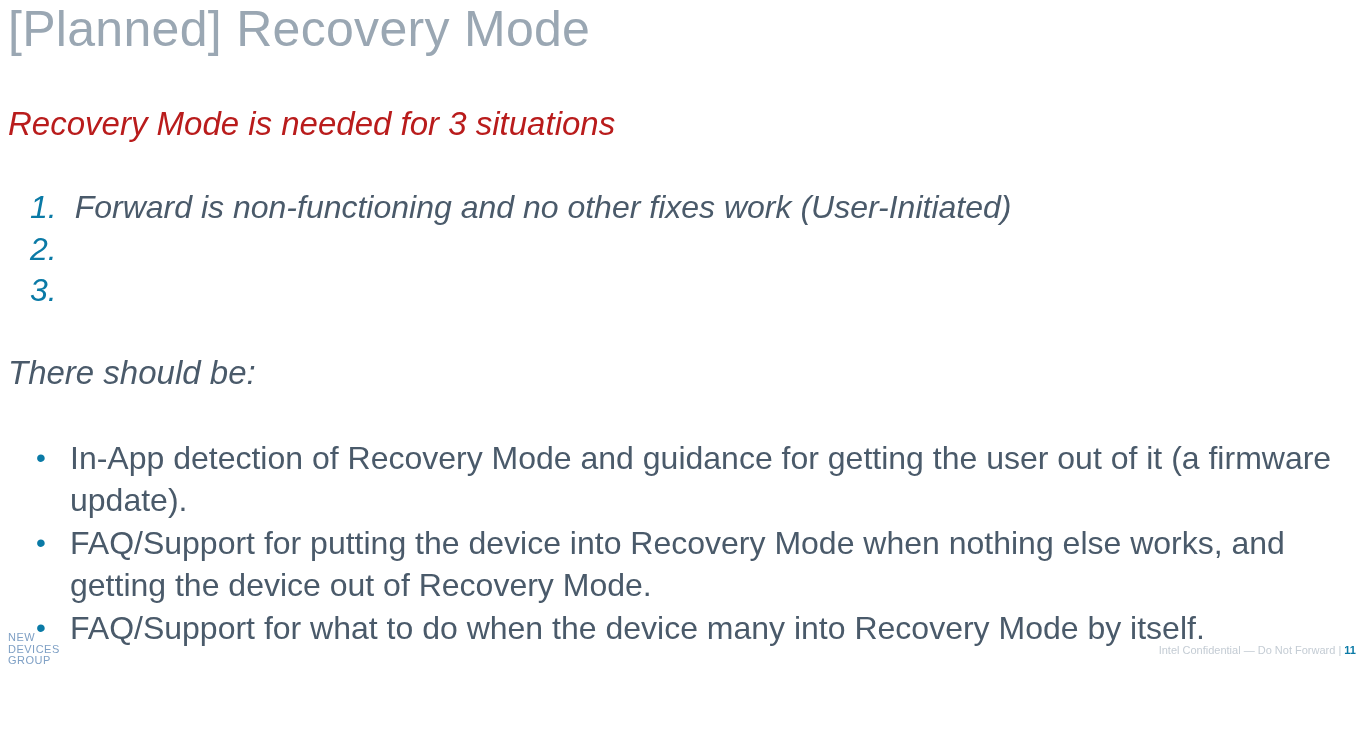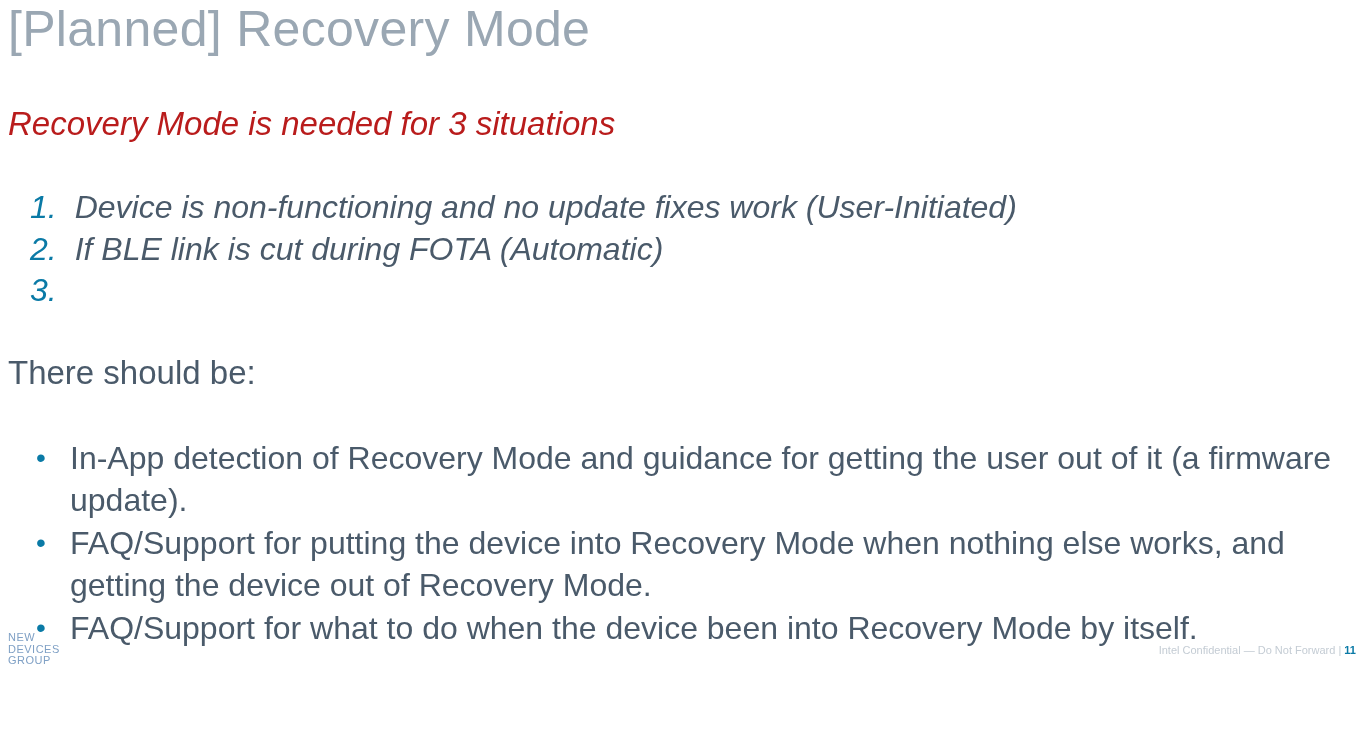--- a/index.html
+++ b/index.html
@@ -54,20 +54,21 @@
   .num {
     color: #0a7aa6;
     min-width: 26px;
     text-align: right;
   }
   .there-should-be {
     position: absolute;
     top: 354px;
     left: 8px;
     font-size: 33px;
+    font-style: italic;
     font-weight: 300;
     color: #4a5a6a;
   }
   .bullet-list {
     position: absolute;
     top: 438px;
     left: 36px;
     right: 10px;
     font-size: 32px;
     font-weight: 300;
@@ -121,45 +122,44 @@
 
 <div class="slide">
 
   <div class="title">[Planned] Recovery Mode</div>
 
   <div class="intro">Recovery Mode is needed for 3 situations</div>
 
   <div class="numbered-list">
     <div class="numbered-item">
       <span class="num">1.</span>
-      <span>Device is non-functioning and no update fixes work (User-Initiated)</span>
+      <span>Forward is non-functioning and no other fixes work (User-Initiated)</span>
     </div>
     <div class="numbered-item">
       <span class="num">2.</span>
-      <span>If BLE link is cut during FOTA (Automatic)</span>
     </div>
     <div class="numbered-item">
       <span class="num">3.</span>
     </div>
   </div>
 
   <div class="there-should-be">There should be:</div>
 
   <div class="bullet-list">
     <div class="bullet-item">
       <span class="dot">•</span>
       <span class="bullet-text">In-App detection of Recovery Mode and guidance for getting the user out of it (a firmware update).</span>
     </div>
     <div class="bullet-item">
       <span class="dot">•</span>
       <span class="bullet-text">FAQ/Support for putting the device into Recovery Mode when nothing else works, and getting the device out of Recovery Mode.</span>
     </div>
     <div class="bullet-item">
       <span class="dot">•</span>
-      <span class="bullet-text">FAQ/Support for what to do when the device been into Recovery Mode by itself.</span>
+      <span class="bullet-text">FAQ/Support for what to do when the device many into Recovery Mode by itself.</span>
     </div>
   </div>
 
   <div class="footer">
     <div class="footer-left">
       <div>NEW</div>
       <div>DEVICES</div>
       <div>GROUP</div>
     </div>
     <div class="footer-right">

